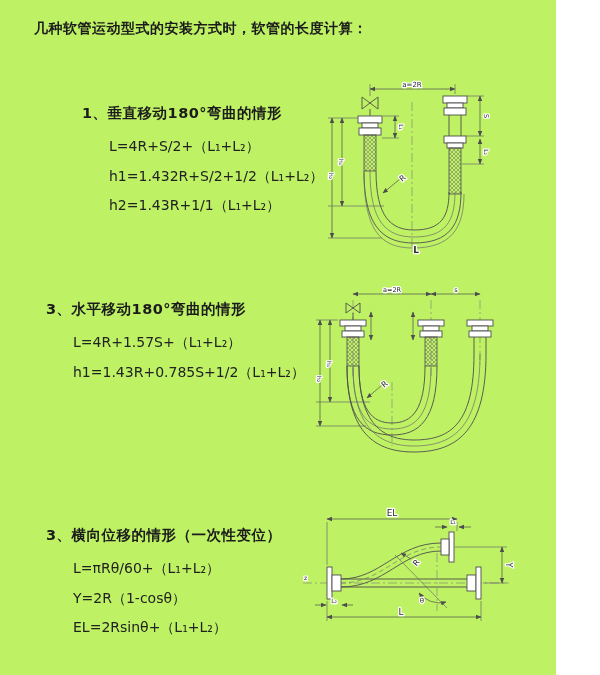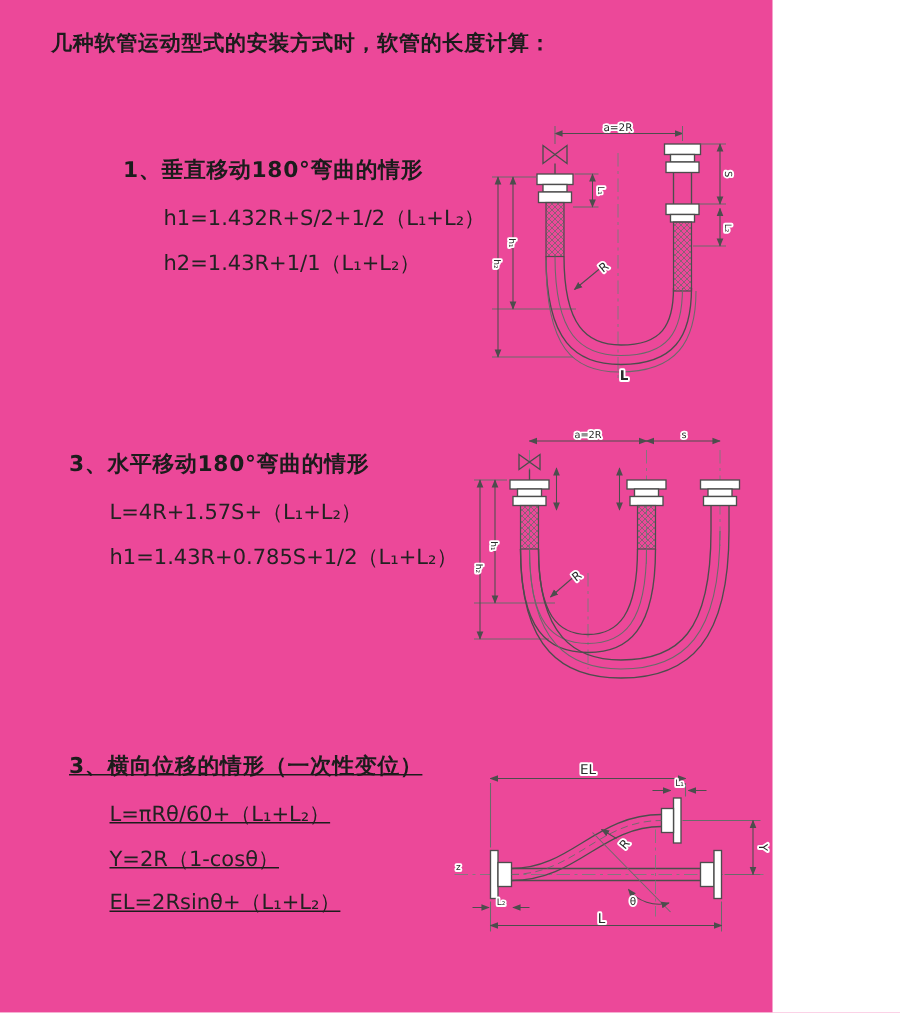--- a/index.html
+++ b/index.html
@@ -1,29 +1,29 @@
 <!DOCTYPE html>
 <html><head>
 <meta charset="utf-8">
 <style>
   html,body{margin:0;padding:0;background:#fff;}
   .page{
-    position:relative;width:515px;height:675px;background:#ec4899;
+    position:relative;width:556px;height:675px;background:#bef264;
     font-family:"DejaVu Sans",sans-serif;color:#1c1c1c;overflow:hidden;
   }
   .doc-title{
     position:absolute;left:34px;top:20px;font-size:14px;font-weight:bold;
     letter-spacing:0.5px;white-space:nowrap;
   }
   .sec{position:absolute;left:46px;}
   .sec-heading{font-size:14.5px;font-weight:bold;letter-spacing:0.5px;margin-bottom:9px;white-space:nowrap;}
   .formula{font-size:14px;line-height:29.5px;padding-left:27px;white-space:nowrap;color:#222;}
   #sec1{top:104px;margin-left:36px;}
   #sec2{top:300px;}
-  #sec3{top:501px;text-decoration:underline;}
+  #sec3{top:526px;}
   .diag{position:absolute;}
   #d1{left:312px;top:76px;}
   #d2{left:308px;top:284px;}
   #d3{left:297px;top:505px;}
   svg .ln{stroke:#4d4d4d;stroke-width:0.9;fill:none;}
   svg .thin{stroke:#6a6a6a;stroke-width:0.7;fill:none;}
   svg .dim{stroke:#4d4d4d;stroke-width:0.7;fill:none;}
   svg .cl{stroke:#7a7a7a;stroke-width:0.6;fill:none;stroke-dasharray:9 3 2 3;}
   svg .dash{stroke:#6a6a6a;stroke-width:0.6;fill:none;stroke-dasharray:5 3;}
   svg .fit{stroke:#4d4d4d;stroke-width:0.9;fill:#ffffff;}
@@ -35,20 +35,21 @@
 </style>
 </head>
 <body>
 
 <div class="page">
 
   <div class="doc-title">几种软管运动型式的安装方式时，软管的长度计算：</div>
 
   <section class="sec" id="sec1">
     <div class="sec-heading">1、垂直移动180°弯曲的情形</div>
+    <div class="formula">L=4R+S/2+（L₁+L₂）</div>
     <div class="formula">h1=1.432R+S/2+1/2（L₁+L₂）</div>
     <div class="formula">h2=1.43R+1/1（L₁+L₂）</div>
   </section>
 
   <section class="sec" id="sec2">
     <div class="sec-heading">3、水平移动180°弯曲的情形</div>
     <div class="formula">L=4R+1.57S+（L₁+L₂）</div>
     <div class="formula">h1=1.43R+0.785S+1/2（L₁+L₂）</div>
   </section>
 

